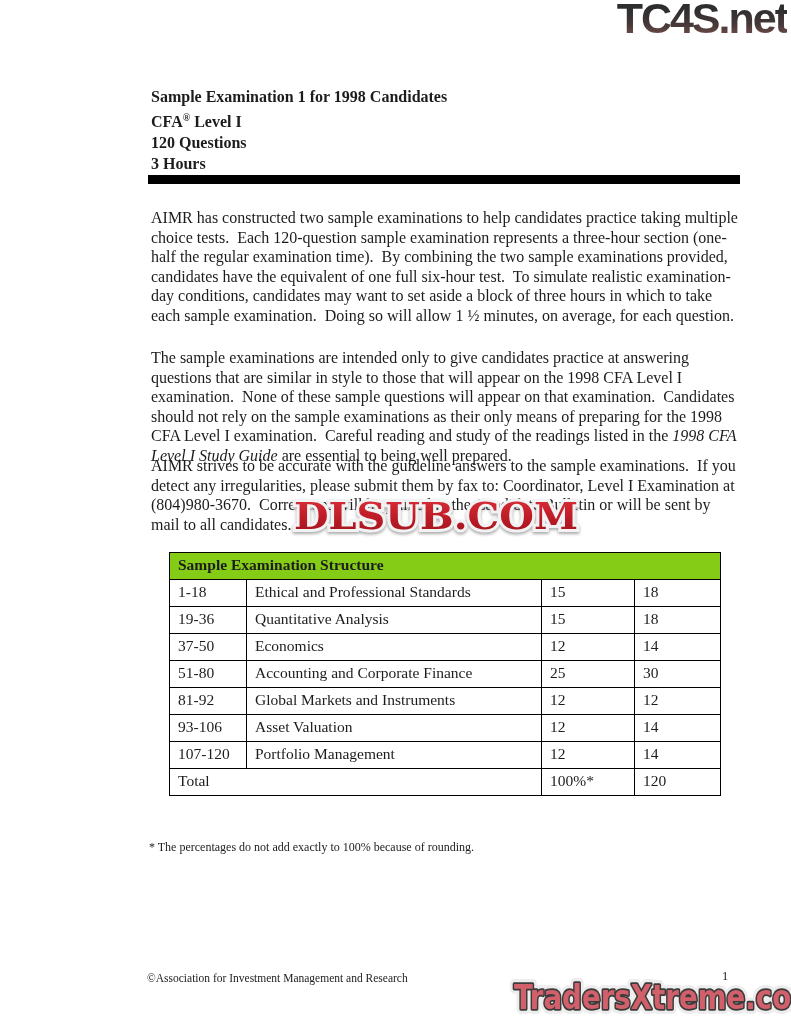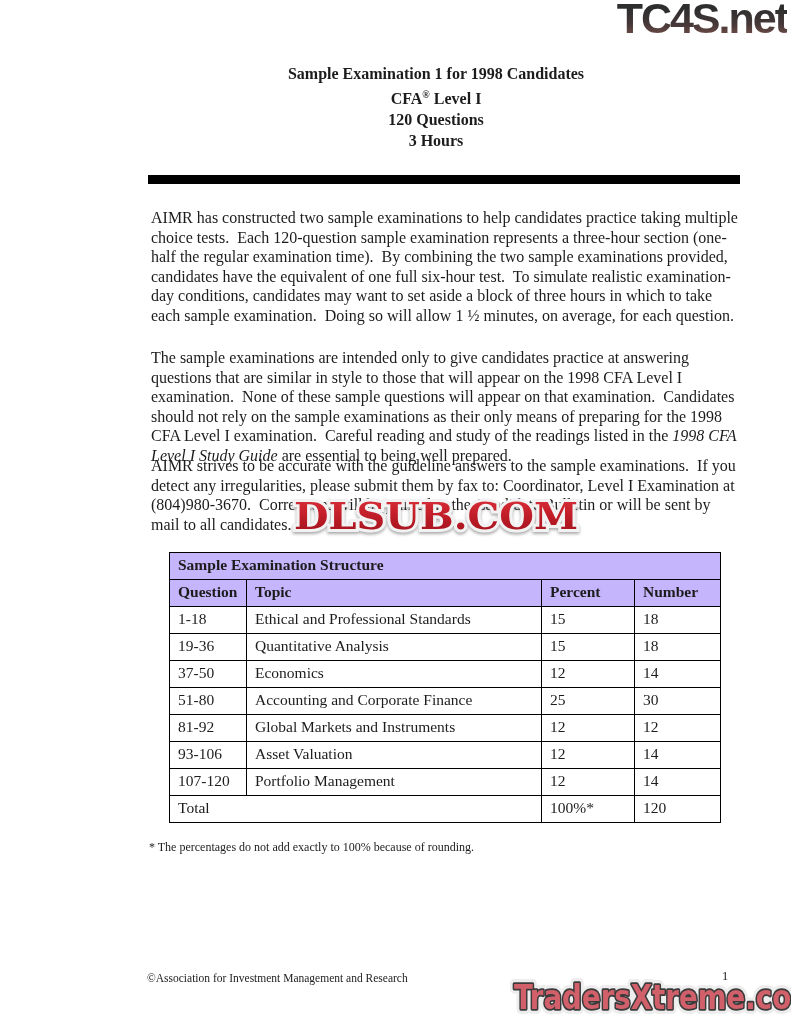--- a/index.html
+++ b/index.html
@@ -18,22 +18,22 @@
     position: absolute; top: -6px; right: 4px;
     font-family: "Liberation Sans", sans-serif;
     font-weight: bold; font-size: 43px; letter-spacing: -2px;
     background: linear-gradient(180deg, #2e2e2e 30%, #463838 62%, #8a5a52 100%);
     -webkit-background-clip: text; background-clip: text;
     color: transparent;
   }
 
   
   .title-block {
-    position: absolute; left: 115px; top: 63px; width: 570px;
-    text-align: center; font-weight: bold; font-size: 16px; line-height: 21px;
+    position: absolute; left: 115px; top: 86px; width: 570px;
+    text-align: left; font-weight: bold; font-size: 16px; line-height: 21px;
   }
   .title-block sup { font-size: 10px; }
 
   
   .rule {
     position: absolute; left: 112px; top: 175px;
     width: 592px; height: 9px; background: #000;
   }
 
   
@@ -53,21 +53,21 @@
     position: absolute; left: 133px; top: 552px;
     width: 551px; border-collapse: collapse;
     font-size: 15.5px; table-layout: fixed;
   }
   table.exam td, table.exam th {
     border: 1.5px solid #000;
     padding: 3px 8px 5px 8px;
     text-align: left; vertical-align: middle;
     height: 18px;
   }
-  table.exam .gray { background: #c4b5fd; font-weight: bold; }
+  table.exam .gray { background: #84cc16; font-weight: bold; }
   .col-q { width: 77px; } .col-t { width: 295px; }
   .col-p { width: 93px; } .col-n { width: 86px; }
 
   
   .footnote {
     position: absolute; left: 113px; top: 840px;
     font-size: 12px;
   }
 
   
@@ -120,26 +120,20 @@
         <col class="col-q">
         <col class="col-t">
         <col class="col-p">
         <col class="col-n">
       </colgroup>
     <tbody>
         <tr>
       <td class="gray" colspan="4">Sample Examination Structure</td>
     </tr>
     <tr>
-      <th class="gray">Question</th>
-      <th class="gray">Topic</th>
-      <th class="gray">Percent</th>
-      <th class="gray">Number</th>
-    </tr>
-    <tr>
       <td>1-18</td>
       <td>Ethical and Professional Standards</td>
       <td>15</td>
       <td>18</td>
     </tr>
     <tr>
       <td>19-36</td>
       <td>Quantitative Analysis</td>
       <td>15</td>
       <td>18</td>

